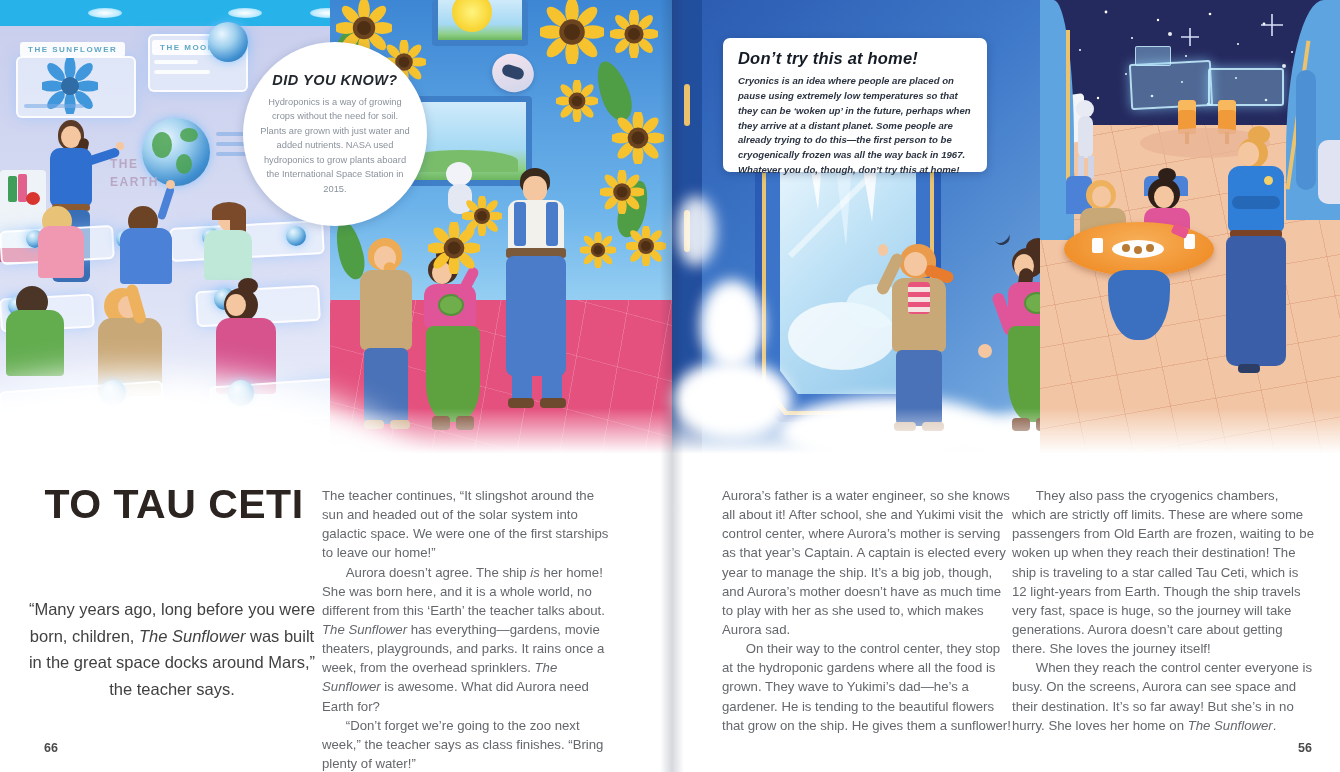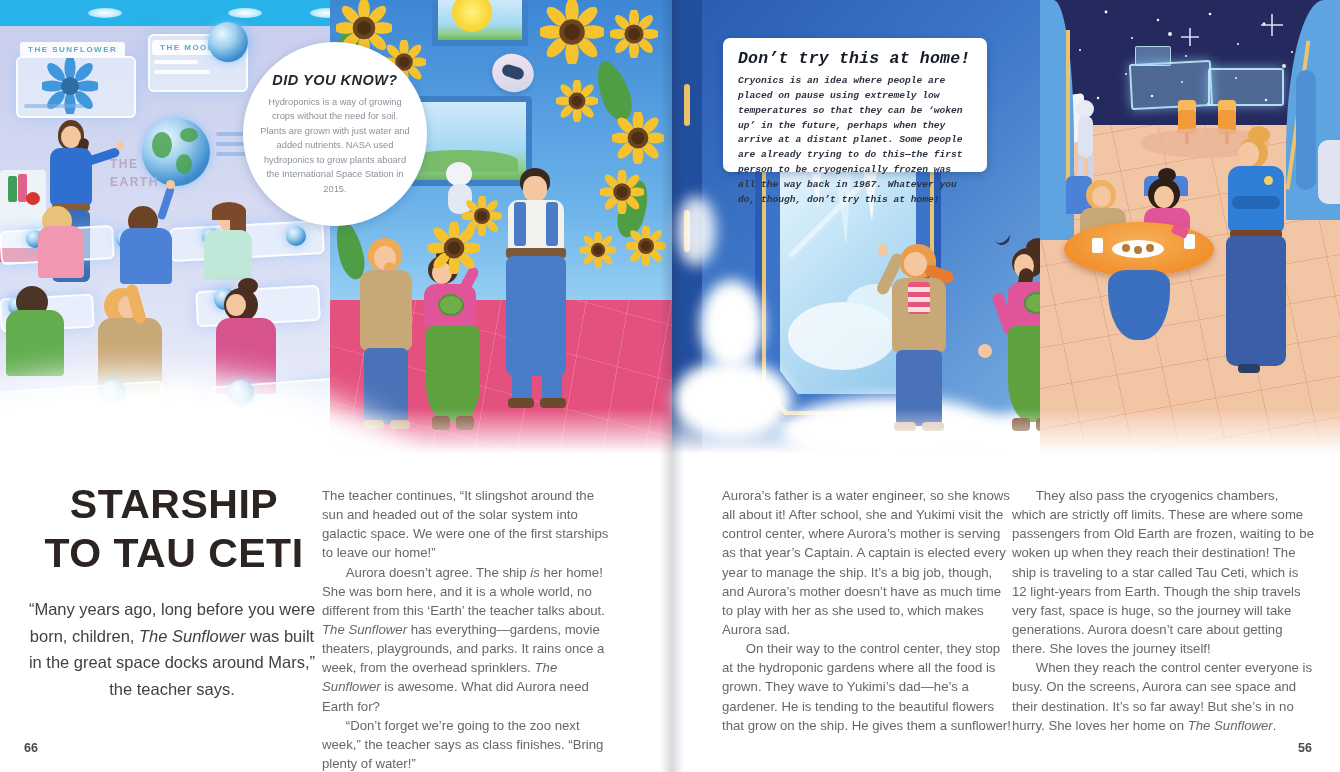--- a/index.html
+++ b/index.html
@@ -64,21 +64,21 @@
 
   
   .didyouknow{position:absolute;left:243px;top:42px;width:184px;height:184px;border-radius:50%;
               background:#ffffff;box-shadow:0 2px 10px rgba(40,70,120,0.25);
               display:flex;flex-direction:column;align-items:center;justify-content:center;
               text-align:center;padding:0 16px;box-sizing:border-box;z-index:30;}
   .dyk-head{font-size:14.5px;font-weight:bold;font-style:italic;color:#23272e;letter-spacing:0.5px;margin:0 0 7px 0;}
   .dyk-body{font-size:9.3px;color:#8a929c;line-height:1.55;margin:0;}
   .warnbox{position:absolute;left:723px;top:38px;width:264px;height:134px;background:#ffffff;
            border-radius:7px;box-shadow:0 2px 8px rgba(20,40,90,0.3);
-           padding:11px 15px;box-sizing:border-box;z-index:30;font-family:Liberation Mono, monospace;}
+           padding:11px 15px;box-sizing:border-box;z-index:30;}
   .warn-head{font-size:16.5px;font-weight:bold;font-style:italic;color:#151c26;margin:0 0 6px 0;letter-spacing:0.2px;}
   .warn-body{font-size:9.6px;font-style:italic;font-weight:bold;color:#2c3442;line-height:1.55;margin:0;}
 
   
   .skin{background:#f5c7a0;}
   .round{border-radius:50%;}
 
   
   .gutter{position:absolute;left:660px;top:0;width:24px;height:772px;z-index:40;
           background:linear-gradient(90deg,rgba(30,40,70,0) 0%,rgba(30,40,70,0.18) 50%,rgba(30,40,70,0) 100%);
@@ -498,37 +498,36 @@
     <div class="warnbox">
       <p class="warn-head">Don’t try this at home!</p>
       <p class="warn-body">Cryonics is an idea where people are placed on pause using extremely low temperatures so that they can be ‘woken up’ in the future, perhaps when they arrive at a distant planet. Some people are already trying to do this—the first person to be cryogenically frozen was all the way back in 1967. Whatever you do, though, don’t try this at home!</p>
     </div>
 
     <div class="fade-swoosh"></div>
     <div class="illu-fade"></div>
   </div>
 
   <div class="page-title">
-    <div>STARSHIP</div>
     <div>TO TAU CETI</div>
   </div>
 
   <div class="intro-quote">“Many years ago, long before you were born, children, <i>The Sunflower</i> was built in the great space docks around Mars,” the teacher says.</div>
 
   <div class="text-col" style="left:322px;">
       <p class="para">The teacher continues, “It slingshot around the sun and headed out of the solar system into galactic space. We were one of the first starships to leave our home!”</p>
       <p class="para indent">Aurora doesn’t agree. The ship <i>is</i> her home! She was born here, and it is a whole world, no different from this ‘Earth’ the teacher talks about. <i>The Sunflower</i> has everything—gardens, movie theaters, playgrounds, and parks. It rains once a week, from the overhead sprinklers. <i>The Sunflower</i> is awesome. What did Aurora need Earth for?</p>
       <p class="para indent">“Don’t forget we’re going to the zoo next week,” the teacher says as class finishes. “Bring plenty of water!”</p>
     </div>
   <div class="text-col" style="left:722px;">
       <p class="para">Aurora’s father is a water engineer, so she knows all about it! After school, she and Yukimi visit the control center, where Aurora’s mother is serving as that year’s Captain. A captain is elected every year to manage the ship. It’s a big job, though, and Aurora’s mother doesn’t have as much time to play with her as she used to, which makes Aurora sad.</p>
       <p class="para indent">On their way to the control center, they stop at the hydroponic gardens where all the food is grown. They wave to Yukimi’s dad—he’s a gardener. He is tending to the beautiful flowers that grow on the ship. He gives them a sunflower!</p>
     </div>
   <div class="text-col" style="left:1012px;width:302px;">
       <p class="para indent">They also pass the cryogenics chambers, which are strictly off limits. These are where some passengers from Old Earth are frozen, waiting to be woken up when they reach their destination! The ship is traveling to a star called Tau Ceti, which is 12 light-years from Earth. Though the ship travels very fast, space is huge, so the journey will take generations. Aurora doesn’t care about getting there. She loves the journey itself!</p>
       <p class="para indent">When they reach the control center everyone is busy. On the screens, Aurora can see space and their destination. It’s so far away! But she’s in no hurry. She loves her home on <i>The Sunflower</i>.</p>
     </div>
 
-  <div class="pageno" style="left:24px;">66</div>
+  <div class="pageno" style="left:44px;">66</div>
   <div class="pageno" style="right:28px;">56</div>
 
   <div class="gutter"></div>
 </div>
 
 </body></html>

